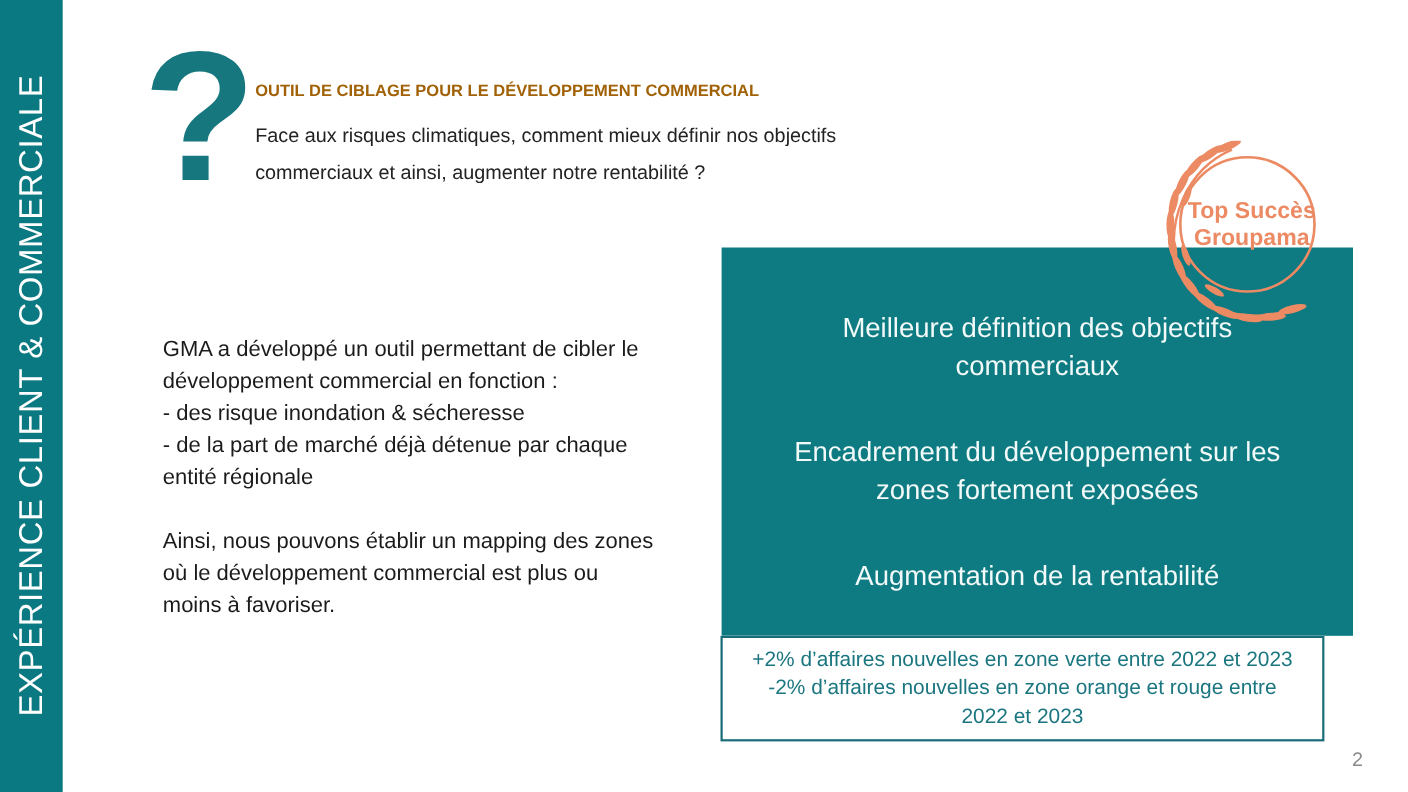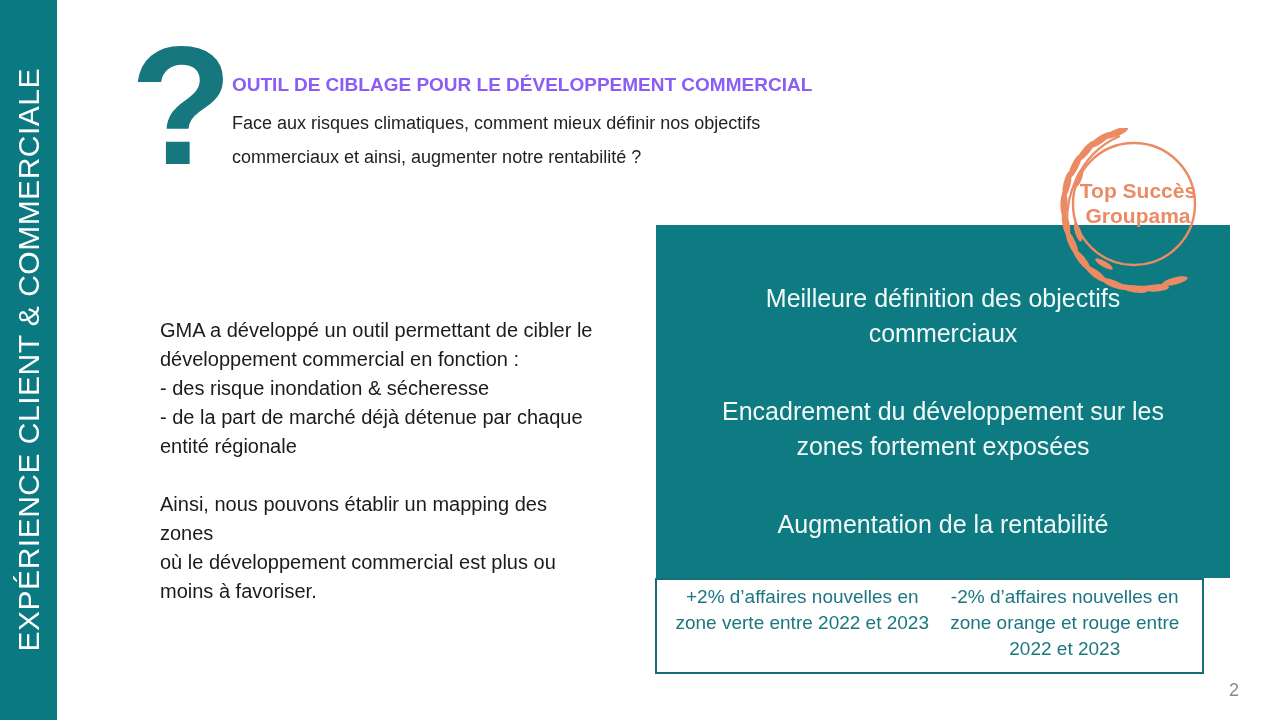--- a/index.html
+++ b/index.html
@@ -26,60 +26,60 @@
     white-space:nowrap;
   }
   
   .qmark{
     position:absolute;left:130px;top:22px;
     font-size:168px;line-height:1;font-weight:bold;
     color:#17777E;
   }
   .kicker{
     position:absolute;left:232px;top:74px;width:780px;
-    font-size:19px;font-weight:bold;letter-spacing:0px;
-    color:#8b5cf6;
+    font-size:15px;font-weight:bold;letter-spacing:0px;
+    color:#a16207;
   }
   .title{
     position:absolute;left:232px;top:106px;width:800px;
     font-size:18px;line-height:34px;color:#222222;
     white-space:pre-line;
   }
   
   .badge{
     position:absolute;left:1048px;top:128px;width:162px;height:182px;
     z-index:5;
   }
   
   .body-copy{
     position:absolute;left:148px;top:304px;width:460px;
     font-size:20px;line-height:29px;color:#1b1b1b;
   }
-  .body-copy p{margin:12px;white-space:pre-line;}
+  .body-copy p{margin:0;white-space:pre-line;}
   .body-copy p + p{margin-top:29px;}
   
   .benefits{
     position:absolute;left:656px;top:225px;width:574px;height:353px;
     background:#0E7B82;
     display:flex;flex-direction:column;align-items:center;
     padding:56px 38px 0 38px;
     gap:43px;
   }
   .benefit-item{
     color:#F2F9F9;
     font-size:25px;line-height:35px;
     text-align:center;
     white-space:pre-line;
   }
   
   .kpi{
     position:absolute;left:655px;top:578px;width:549px;height:96px;
     background:#ffffff;
     border:2px solid #176D78;
-    display:flex;flex-direction:row;justify-content:center;
+    display:flex;flex-direction:column;justify-content:center;
     text-align:center;
     color:#1B7680;
     font-size:19px;line-height:26px;
     padding:4px 10px;
   }
   .kpi div{white-space:pre-line;}
   .page-number{
     position:absolute;left:1224px;top:680px;width:20px;
     font-size:18px;color:#8a8a8a;text-align:center;
   }

